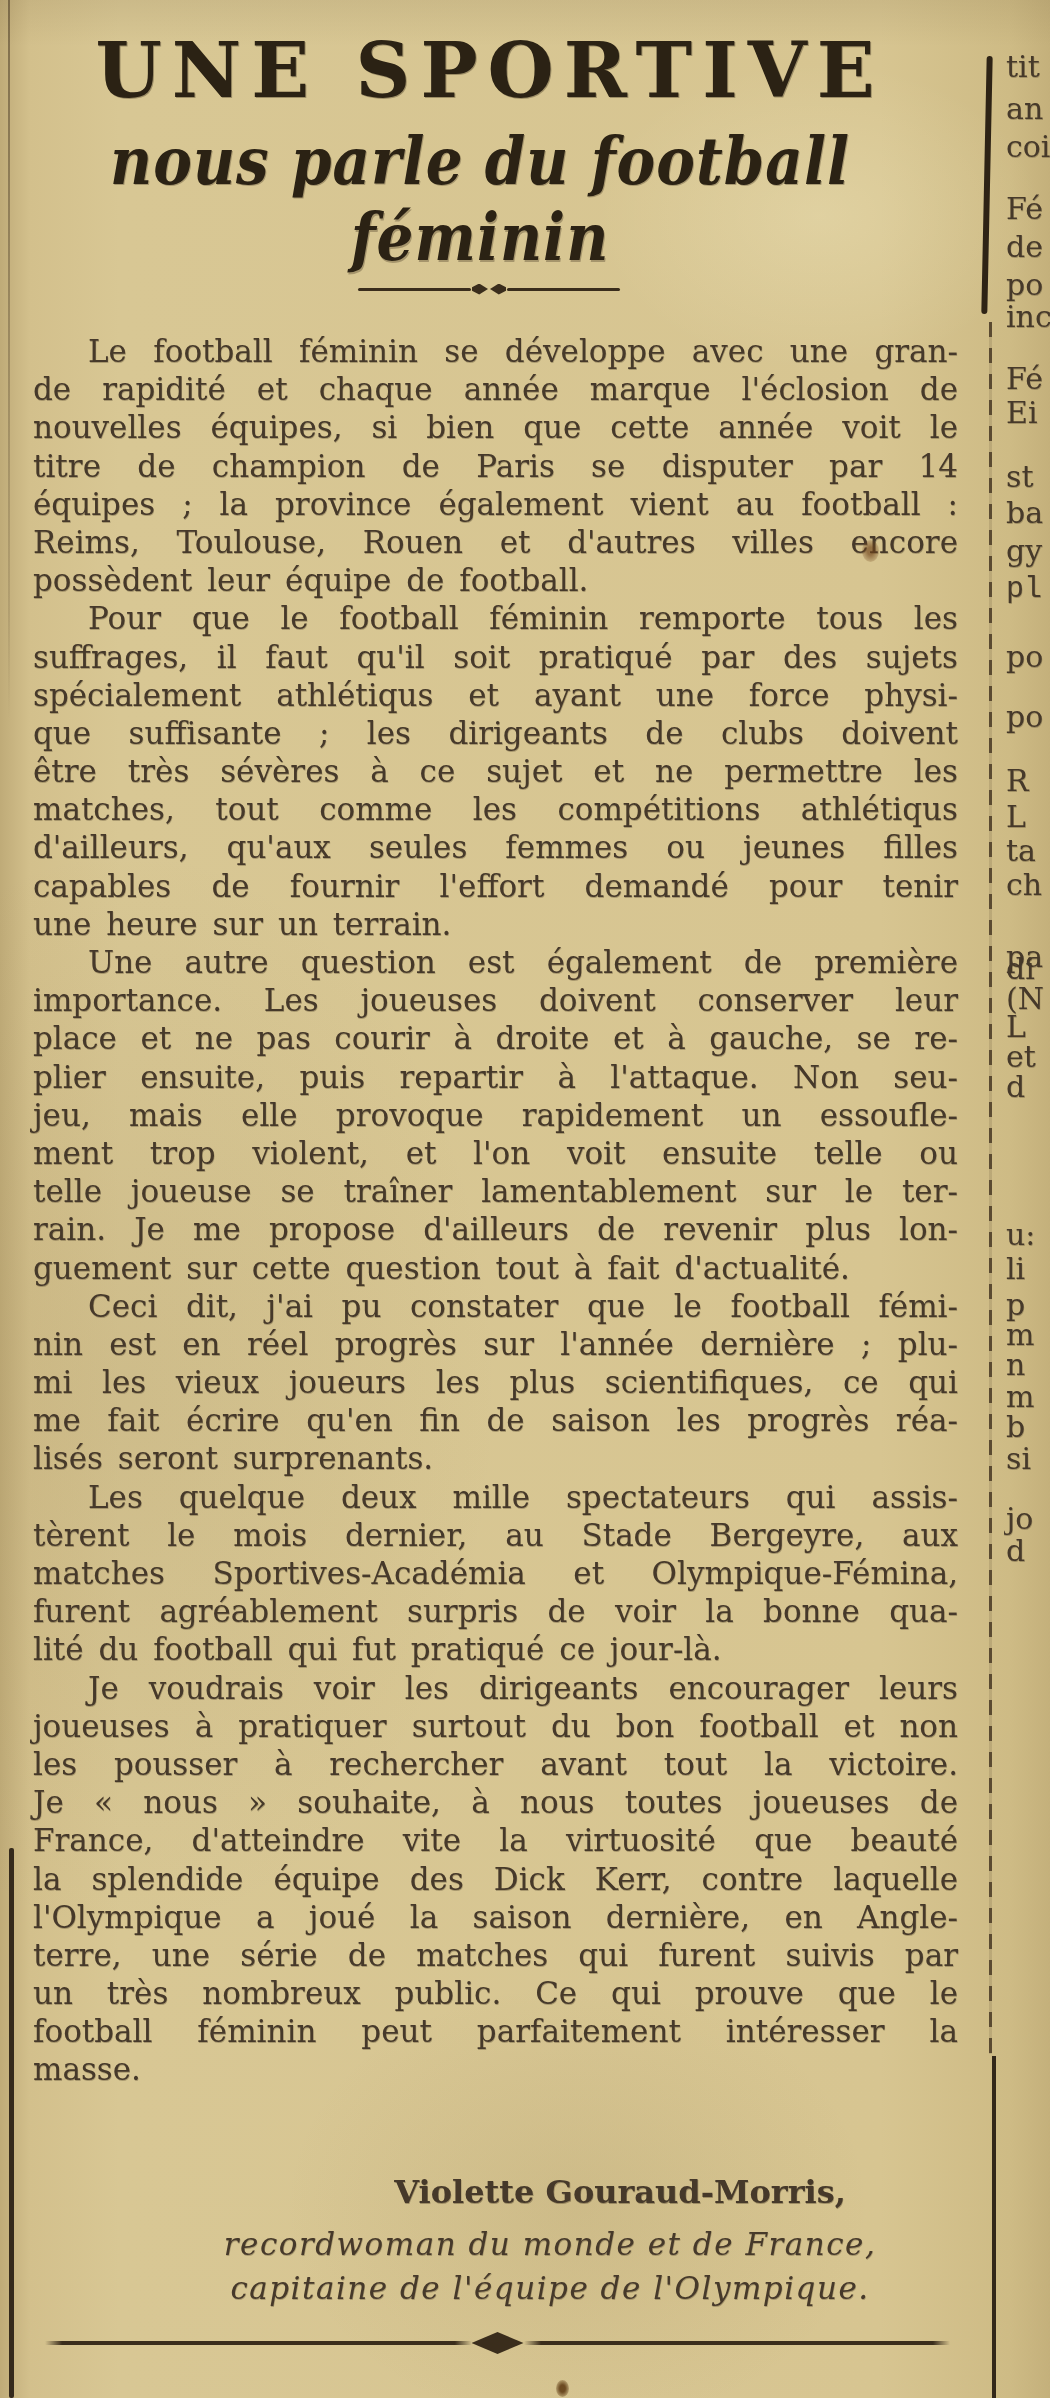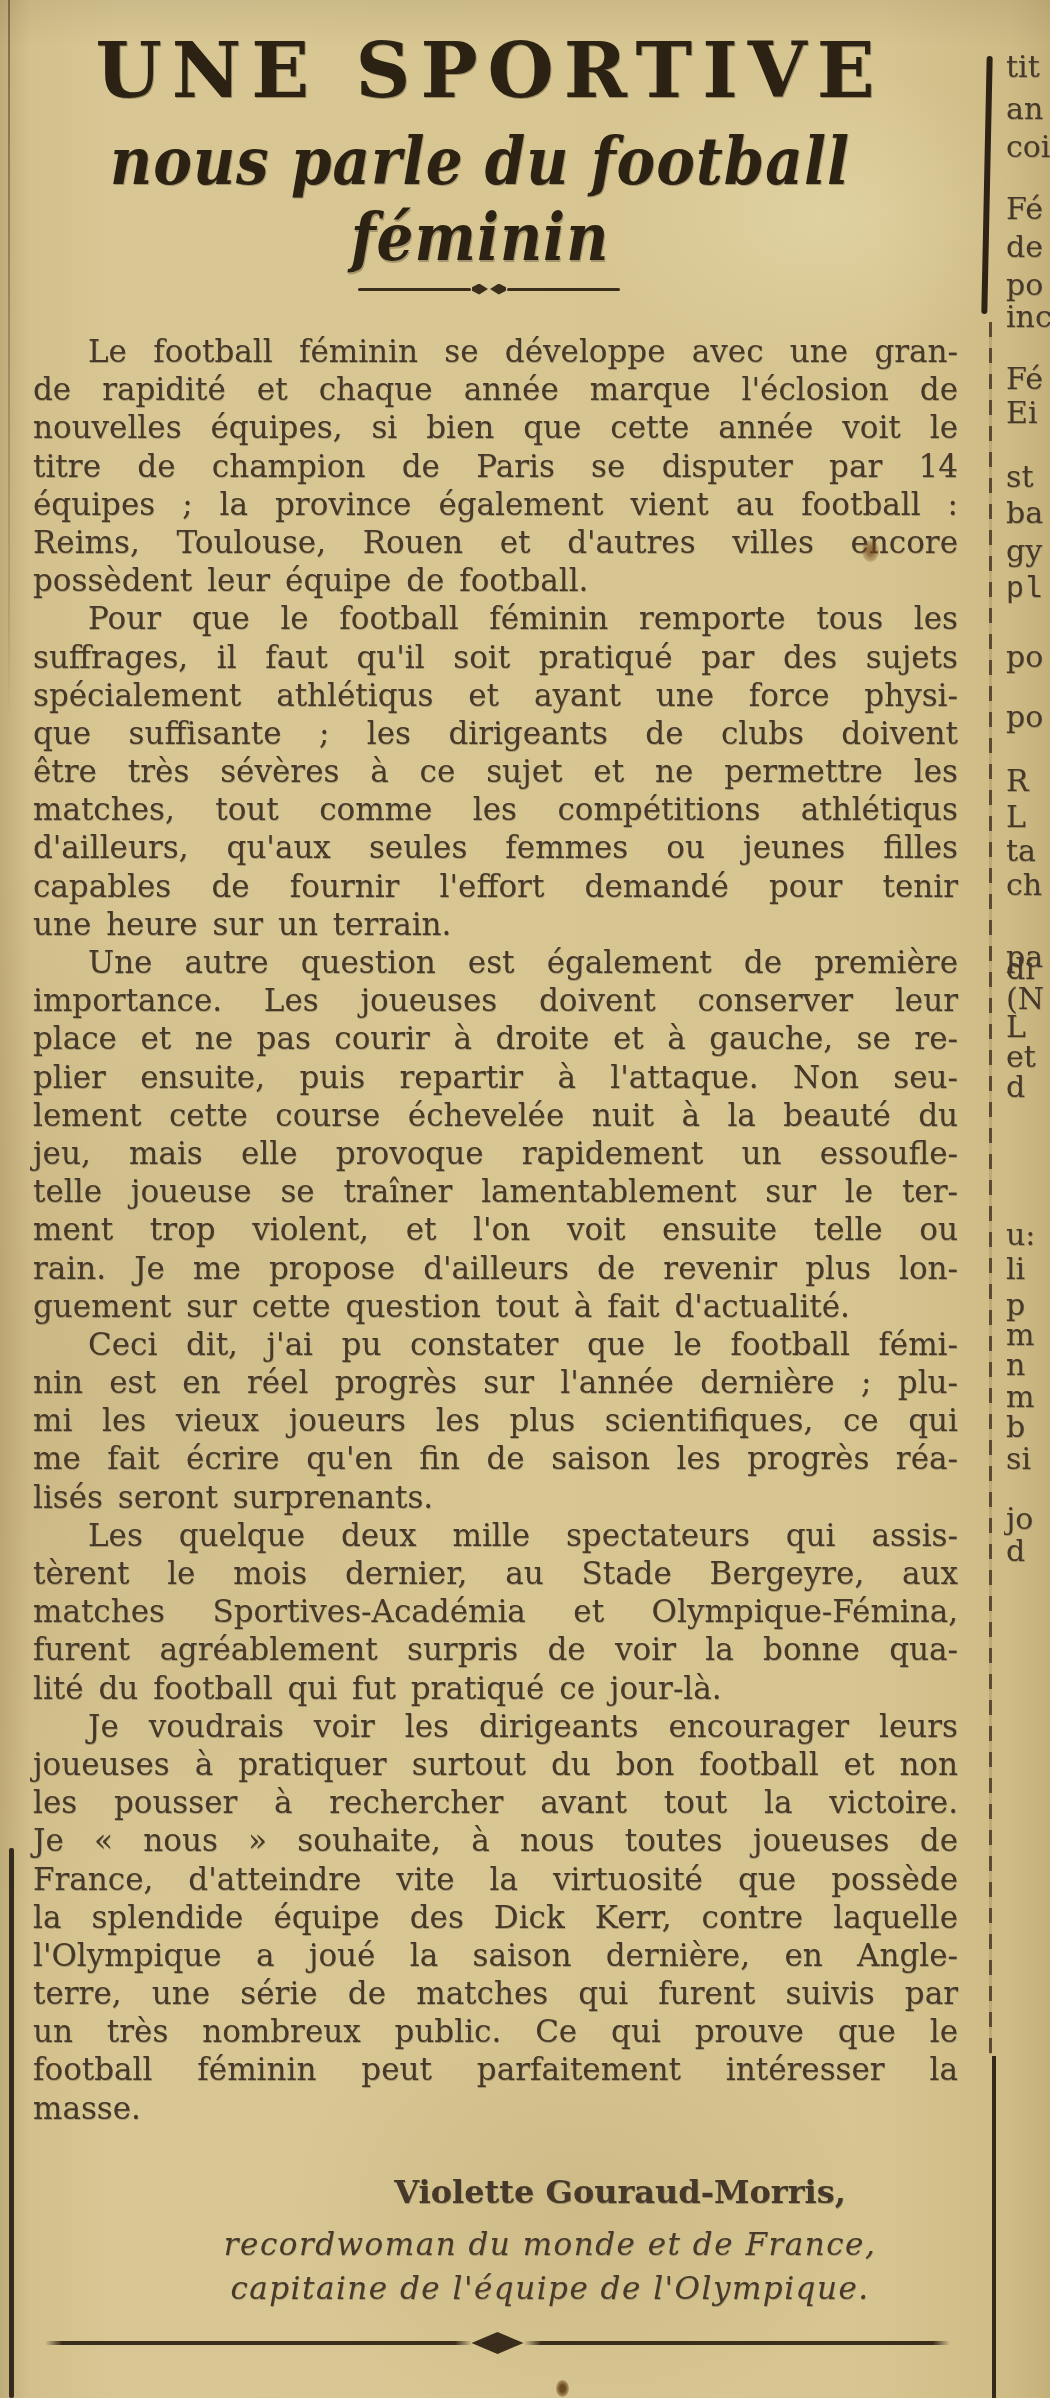--- a/index.html
+++ b/index.html
@@ -149,41 +149,40 @@
       <div class="line">que suffisante ; les dirigeants de clubs doivent</div>
       <div class="line">être très sévères à ce sujet et ne permettre les</div>
       <div class="line">matches, tout comme les compétitions athlétiqus</div>
       <div class="line">d'ailleurs, qu'aux seules femmes ou jeunes filles</div>
       <div class="line">capables de fournir l'effort demandé pour tenir</div>
       <div class="line plast">une heure sur un terrain.</div>
       <div class="line first">Une autre question est également de première</div>
       <div class="line">importance. Les joueuses doivent conserver leur</div>
       <div class="line">place et ne pas courir à droite et à gauche, se re-</div>
       <div class="line">plier ensuite, puis repartir à l'attaque. Non seu-</div>
-      <div class="line">lement cette course échevelée nuit à la beauté du</div>
       <div class="line">jeu, mais elle provoque rapidement un essoufle-</div>
+      <div class="line">ment trop violent, et l'on voit ensuite telle ou</div>
       <div class="line">telle joueuse se traîner lamentablement sur le ter-</div>
-      <div class="line">ment trop violent, et l'on voit ensuite telle ou</div>
       <div class="line">rain. Je me propose d'ailleurs de revenir plus lon-</div>
       <div class="line plast">guement sur cette question tout à fait d'actualité.</div>
       <div class="line first">Ceci dit, j'ai pu constater que le football fémi-</div>
       <div class="line">nin est en réel progrès sur l'année dernière ; plu-</div>
       <div class="line">mi les vieux joueurs les plus scientifiques, ce qui</div>
       <div class="line">me fait écrire qu'en fin de saison les progrès réa-</div>
       <div class="line plast">lisés seront surprenants.</div>
       <div class="line first">Les quelque deux mille spectateurs qui assis-</div>
       <div class="line">tèrent le mois dernier, au Stade Bergeyre, aux</div>
       <div class="line">matches Sportives-Académia et Olympique-Fémina,</div>
       <div class="line">furent agréablement surpris de voir la bonne qua-</div>
       <div class="line plast">lité du football qui fut pratiqué ce jour-là.</div>
       <div class="line first">Je voudrais voir les dirigeants encourager leurs</div>
       <div class="line">joueuses à pratiquer surtout du bon football et non</div>
       <div class="line">les pousser à rechercher avant tout la victoire.</div>
       <div class="line">Je « nous » souhaite, à nous toutes joueuses de</div>
-      <div class="line">France, d'atteindre vite la virtuosité que possède</div>
+      <div class="line">France, d'atteindre vite la virtuosité que beauté</div>
       <div class="line">la splendide équipe des Dick Kerr, contre laquelle</div>
       <div class="line">l'Olympique a joué la saison dernière, en Angle-</div>
       <div class="line">terre, une série de matches qui furent suivis par</div>
       <div class="line">un très nombreux public. Ce qui prouve que le</div>
       <div class="line">football féminin peut parfaitement intéresser la</div>
       <div class="line plast">masse.</div>
     </div>
 
   <div class="signature">Violette Gouraud-Morris,</div>
   <div class="byline l1">recordwoman du monde et de France,</div>

